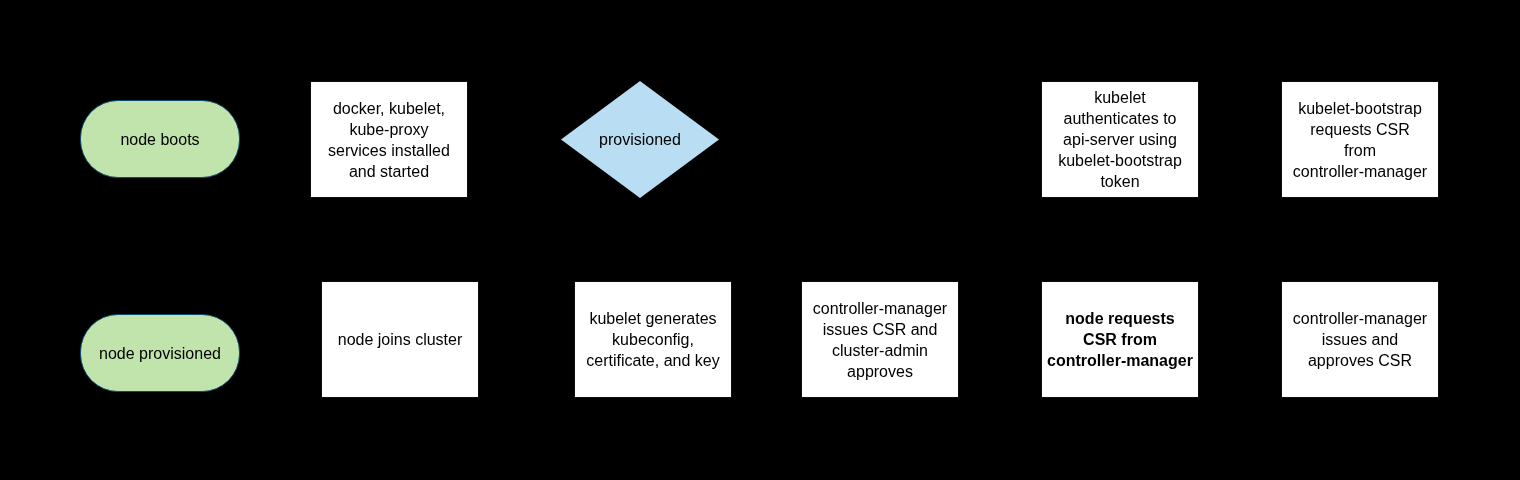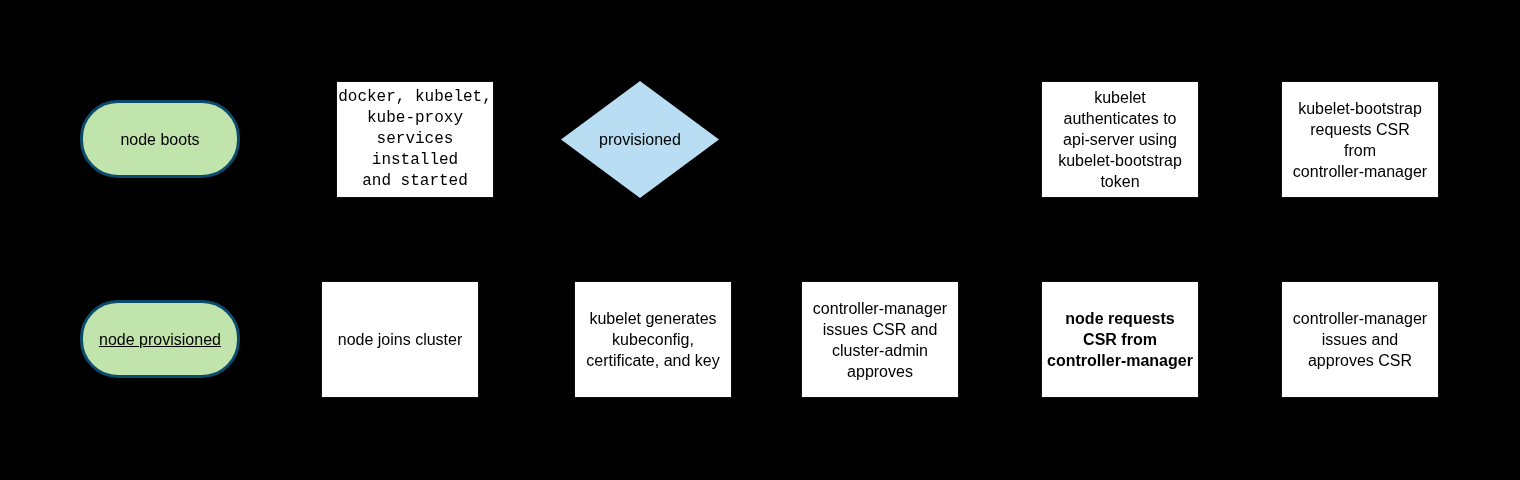--- a/index.html
+++ b/index.html
@@ -26,21 +26,21 @@
     line-height: 21px;
     text-align: center;
   }
   .node .label {
     white-space: pre-line;
     display: block;
     width: 100%;
   }
   .shape-terminal {
     background: var(--terminal-fill, #c0e4ab);
-    border: 3px solid #0c4a6e;
+    border: 1px solid #0c4a6e;
     border-radius: 38px;
   }
   .shape-process {
     background: var(--process-fill, #ffffff);
     border: 1px solid #0d0d0d;
   }
   .shape-process .label {
     overflow: visible;
   }
   .shape-decision {
@@ -51,21 +51,21 @@
 </style>
 </head>
 <body>
 
 <div class="stage">
 
   <div class="node shape-terminal" style="left:80px; top:100px; width:160px; height:78px;">
     <span class="label">node boots</span>
   </div>
 
-  <div class="node shape-process" style="left:336px; top:81px; width:158px; height:117px;font-family:Liberation Mono, monospace;">
+  <div class="node shape-process" style="left:310px; top:81px; width:158px; height:117px;">
     <span class="label">docker, kubelet,
 kube-proxy
 services installed
 and started</span>
   </div>
 
   <div class="node shape-decision" style="left:561px; top:81px; width:158px; height:117px;">
     <span class="label">provisioned</span>
   </div>
 
@@ -78,21 +78,21 @@
 token</span>
   </div>
 
   <div class="node shape-process" style="left:1281px; top:81px; width:158px; height:117px;">
     <span class="label">kubelet-bootstrap
 requests CSR
 from
 controller-manager</span>
   </div>
 
-  <div class="node shape-terminal" style="left:80px; top:300px; width:160px; height:78px;text-decoration:underline;">
+  <div class="node shape-terminal" style="left:80px; top:314px; width:160px; height:78px;">
     <span class="label">node provisioned</span>
   </div>
 
   <div class="node shape-process" style="left:321px; top:281px; width:158px; height:117px;">
     <span class="label">node joins cluster</span>
   </div>
 
   <div class="node shape-process" style="left:574px; top:281px; width:158px; height:117px;">
     <span class="label">kubelet generates
 kubeconfig,

